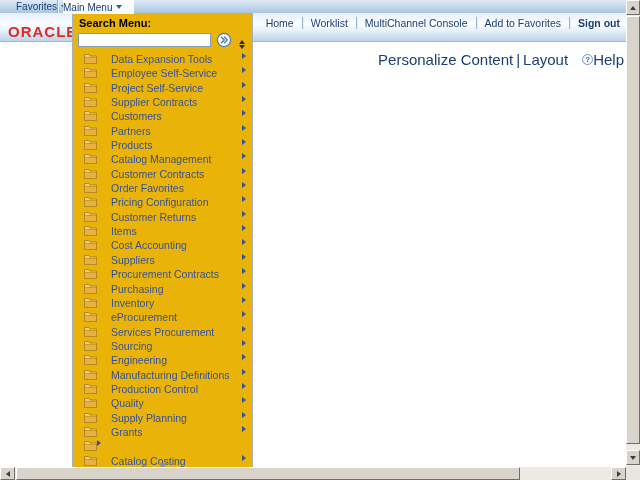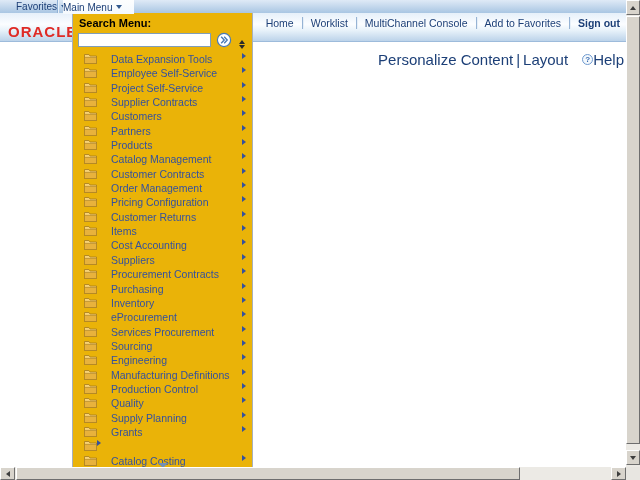--- a/index.html
+++ b/index.html
@@ -249,21 +249,21 @@
     <span class="submenu-arrow"></span>
   </div>
 
   <div class="menu-item">
     <span class="folder-icon">
       <svg width="13" height="11" viewBox="0 0 13 11">
         <path d="M0.5 1.5 h4.4 l1.1 1.5 h6.5 v7.5 h-12 z" fill="#f7d277" stroke="#a57a1e" stroke-width="0.8"></path>
         <path d="M0.5 4.4 h12 v6.1 h-12 z" fill="#e8b23c" stroke="#a57a1e" stroke-width="0.6"></path>
       </svg>
     </span>
-    <span class="menu-item-label">Order Management</span>
+    <span class="menu-item-label">Order Favorites</span>
     <span class="submenu-arrow"></span>
   </div>
 
   <div class="menu-item">
     <span class="folder-icon">
       <svg width="13" height="11" viewBox="0 0 13 11">
         <path d="M0.5 1.5 h4.4 l1.1 1.5 h6.5 v7.5 h-12 z" fill="#f7d277" stroke="#a57a1e" stroke-width="0.8"></path>
         <path d="M0.5 4.4 h12 v6.1 h-12 z" fill="#e8b23c" stroke="#a57a1e" stroke-width="0.6"></path>
       </svg>
     </span>

